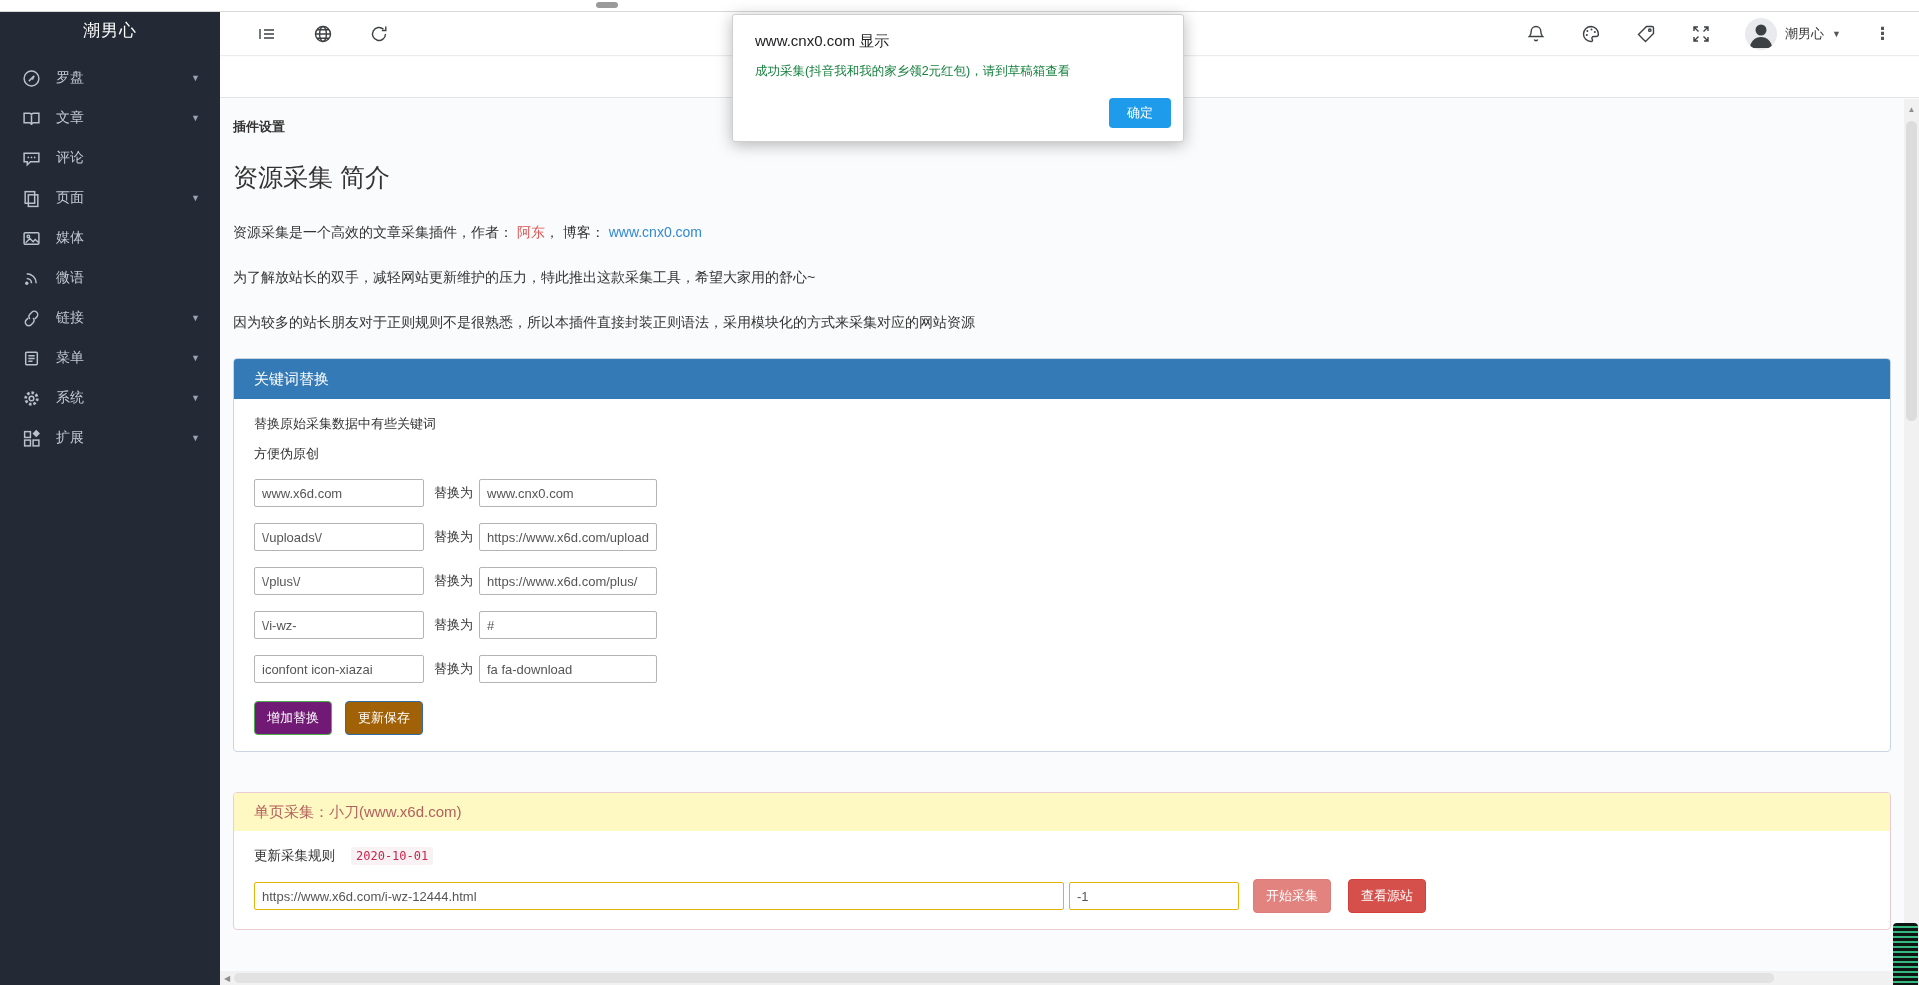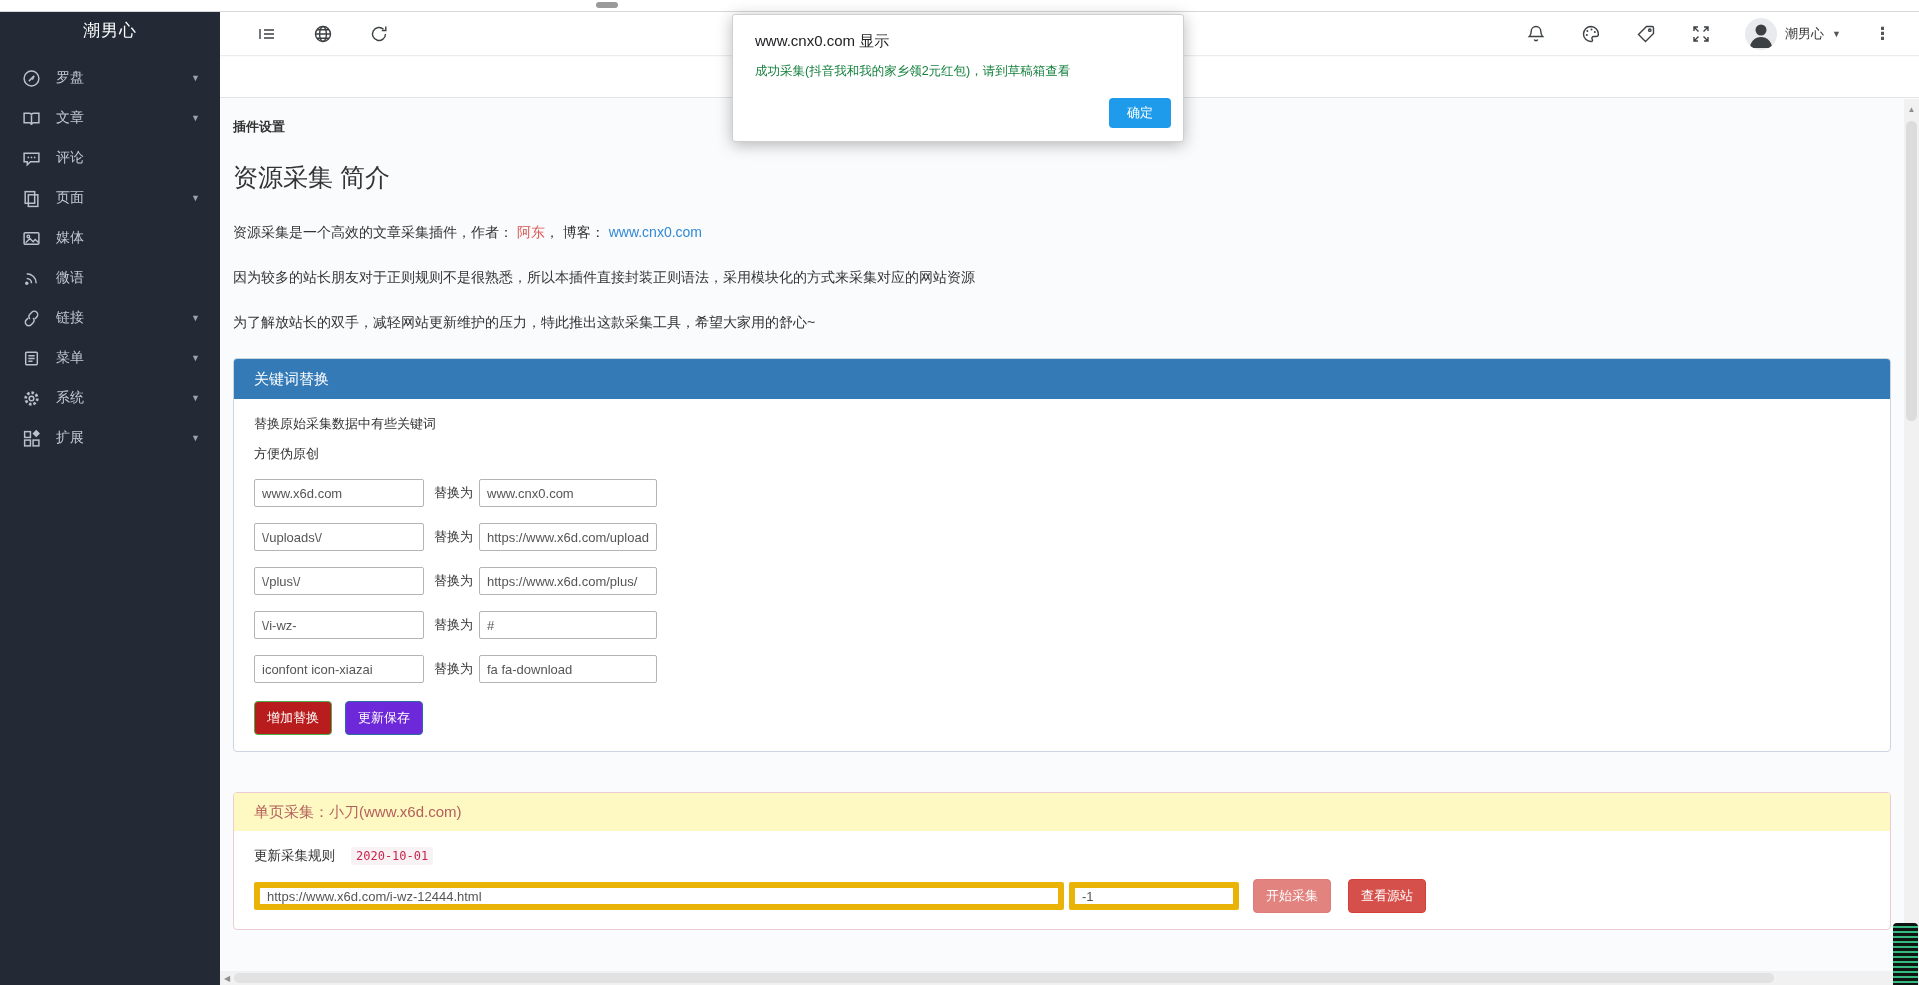--- a/index.html
+++ b/index.html
@@ -47,30 +47,30 @@
   .panel-primary { margin-top:26px; border-color:#c9d6e2; }
   .panel-primary .panel-heading { background:#337ab7; color:#fff; font-size:15px; height:40px; line-height:40px; padding-left:20px; border-radius:3px 3px 0 0; }
   .panel-body { padding:16px 20px; }
   .desc { font-size:13px; color:#333; }
   .desc + .desc { margin-top:12px; }
   .kw-row { margin-top:16px; display:flex; align-items:center; }
   .kw-row input { width:170px; height:28px; border:1px solid #b4b4b4; border-radius:2px; padding:2px 7px; font-size:13px; color:#555; background:#fff; font-family:"Liberation Sans","DejaVu Sans",sans-serif; }
   .kw-row .rep-label { margin:0 6px 0 10px; font-size:13px; color:#333; }
   .kw-row input.kw-to { width:178px; }
   .btn { display:inline-block; border-radius:4px; color:#fff; font-size:13px; padding:7px 12px; cursor:pointer; border:1px solid transparent; font-family:"Liberation Sans","DejaVu Sans",sans-serif; }
-  .btn-green { background:#b91c1c; border-color:#4cae4c; }
-  .btn-blue { background:#6d28d9; border-color:#2e6da4; }
+  .btn-green { background:#701a75; border-color:#4cae4c; }
+  .btn-blue { background:#a16207; border-color:#2e6da4; }
   .btn-row { margin-top:18px; display:flex; gap:13px; }
 
   .panel-danger { margin-top:40px; border-color:#ebccd1; }
   .panel-danger .panel-heading { background:#fef9c3; color:#b4605c; font-size:15px; height:38px; line-height:38px; padding-left:20px; border-radius:3px 3px 0 0; }
   .rule-line { font-size:13.5px; color:#333; display:flex; align-items:center; gap:16px; }
   .rule-date { font-family:"DejaVu Sans Mono","Liberation Mono",monospace; font-size:12px; color:#c7254e; background:#f9f2f4; padding:2px 5px; border-radius:3px; }
   .single-row { margin-top:14px; display:flex; align-items:center; }
-  .single-row input { height:28px; border:6px solid #eab308; border-radius:2px; padding:2px 7px; font-size:13px; color:#555; font-family:"Liberation Sans","DejaVu Sans",sans-serif; }
+  .single-row input { height:28px; border:1px solid #eab308; border-radius:2px; padding:2px 7px; font-size:13px; color:#555; font-family:"Liberation Sans","DejaVu Sans",sans-serif; }
   .url-input { width:810px; }
   .num-input { width:170px; margin-left:5px; }
   .btn-start { background:#e2837f; border-color:#dd7c78; margin-left:14px; }
   .btn-view { background:#d6504b; border-color:#d43f3a; margin-left:17px; }
 
   
   .dialog { position:absolute; left:732px; top:14px; width:452px; height:128px; background:#fff; border:1px solid #cfcfcf; border-radius:3px; box-shadow:0 3px 16px rgba(0,0,0,.28); z-index:20; padding:17px 22px; }
   .dialog-title { font-size:15px; color:#202124; }
   .dialog-msg { margin-top:12px; font-size:12.5px; color:#15803d; }
   .dialog-confirm { position:absolute; right:12px; bottom:13px; background:#1e9bea; color:#fff; border:none; border-radius:4px; font-size:13px; padding:6px 18px; cursor:pointer; font-family:"Liberation Sans","DejaVu Sans",sans-serif; }
@@ -264,22 +264,22 @@
       <span class="kebab">⋮</span>
     </div>
   </header>
   <div class="subbar"></div>
 
   <main class="content">
     <div class="breadcrumb">插件设置</div>
     <h1 class="page-title">资源采集 简介</h1>
 
     <p class="para"><span>资源采集是一个高效的文章采集插件，作者：</span> <span class="author-red">阿东</span><span>， 博客：</span> <a class="blog-link">www.cnx0.com</a></p>
+    <p class="para">为了解放站长的双手，减轻网站更新维护的压力，特此推出这款采集工具，希望大家用的舒心~</p>
     <p class="para">因为较多的站长朋友对于正则规则不是很熟悉，所以本插件直接封装正则语法，采用模块化的方式来采集对应的网站资源</p>
-    <p class="para">为了解放站长的双手，减轻网站更新维护的压力，特此推出这款采集工具，希望大家用的舒心~</p>
 
     <section class="panel panel-primary">
       <div class="panel-heading">关键词替换</div>
       <div class="panel-body">
         <div class="desc">替换原始采集数据中有些关键词</div>
         <div class="desc">方便伪原创</div>
 
         <div class="kw-row">
           <input class="kw-from" value="www.x6d.com" style="">
           <span class="rep-label">替换为</span>

